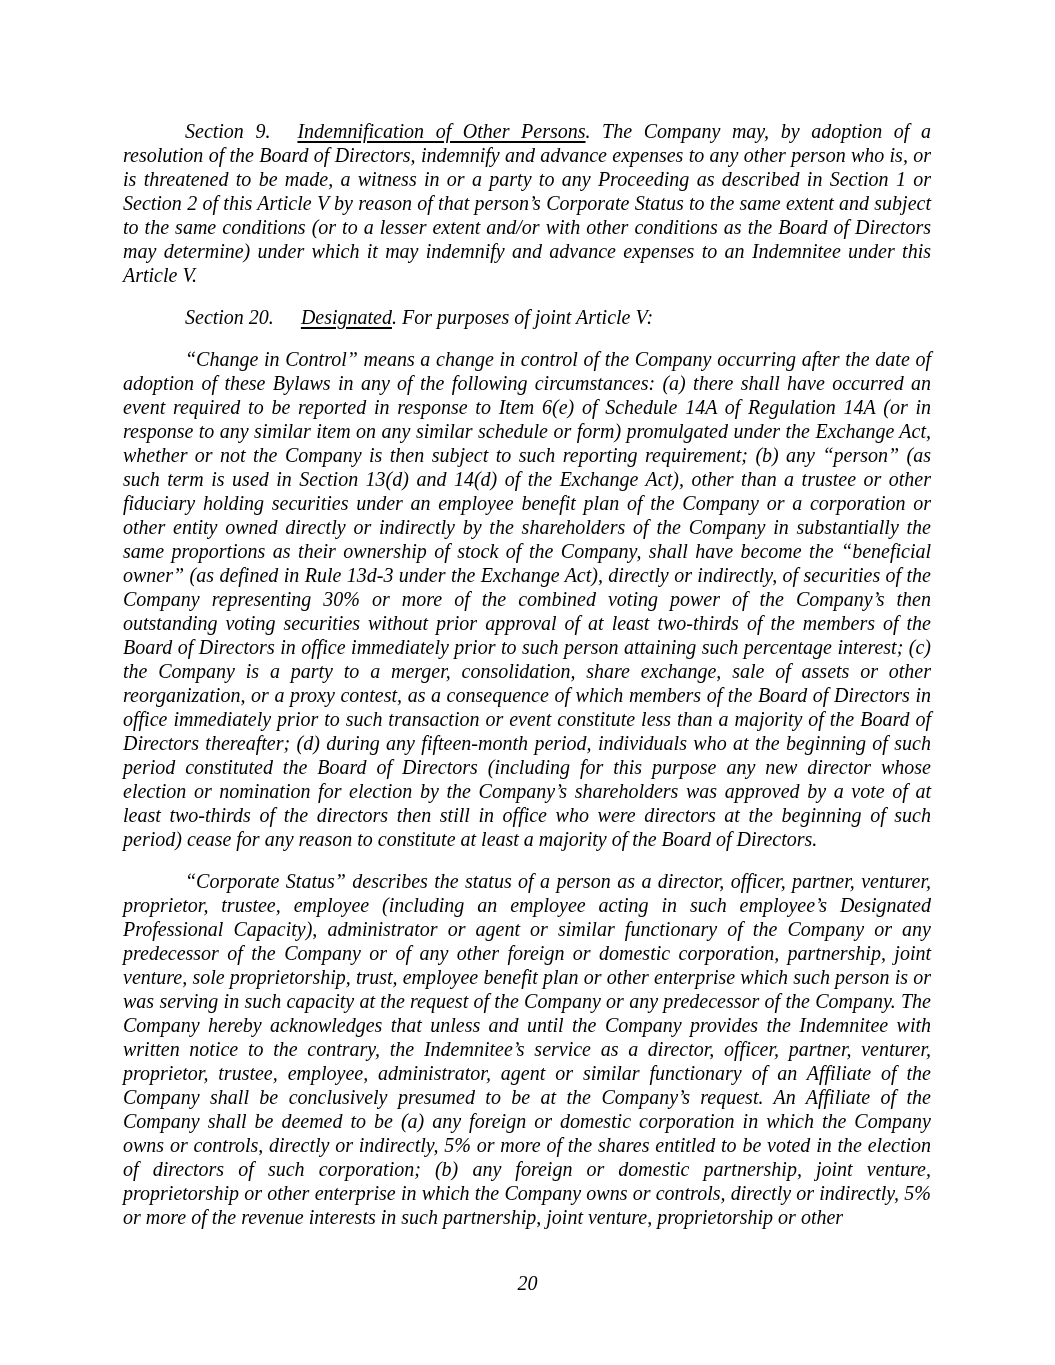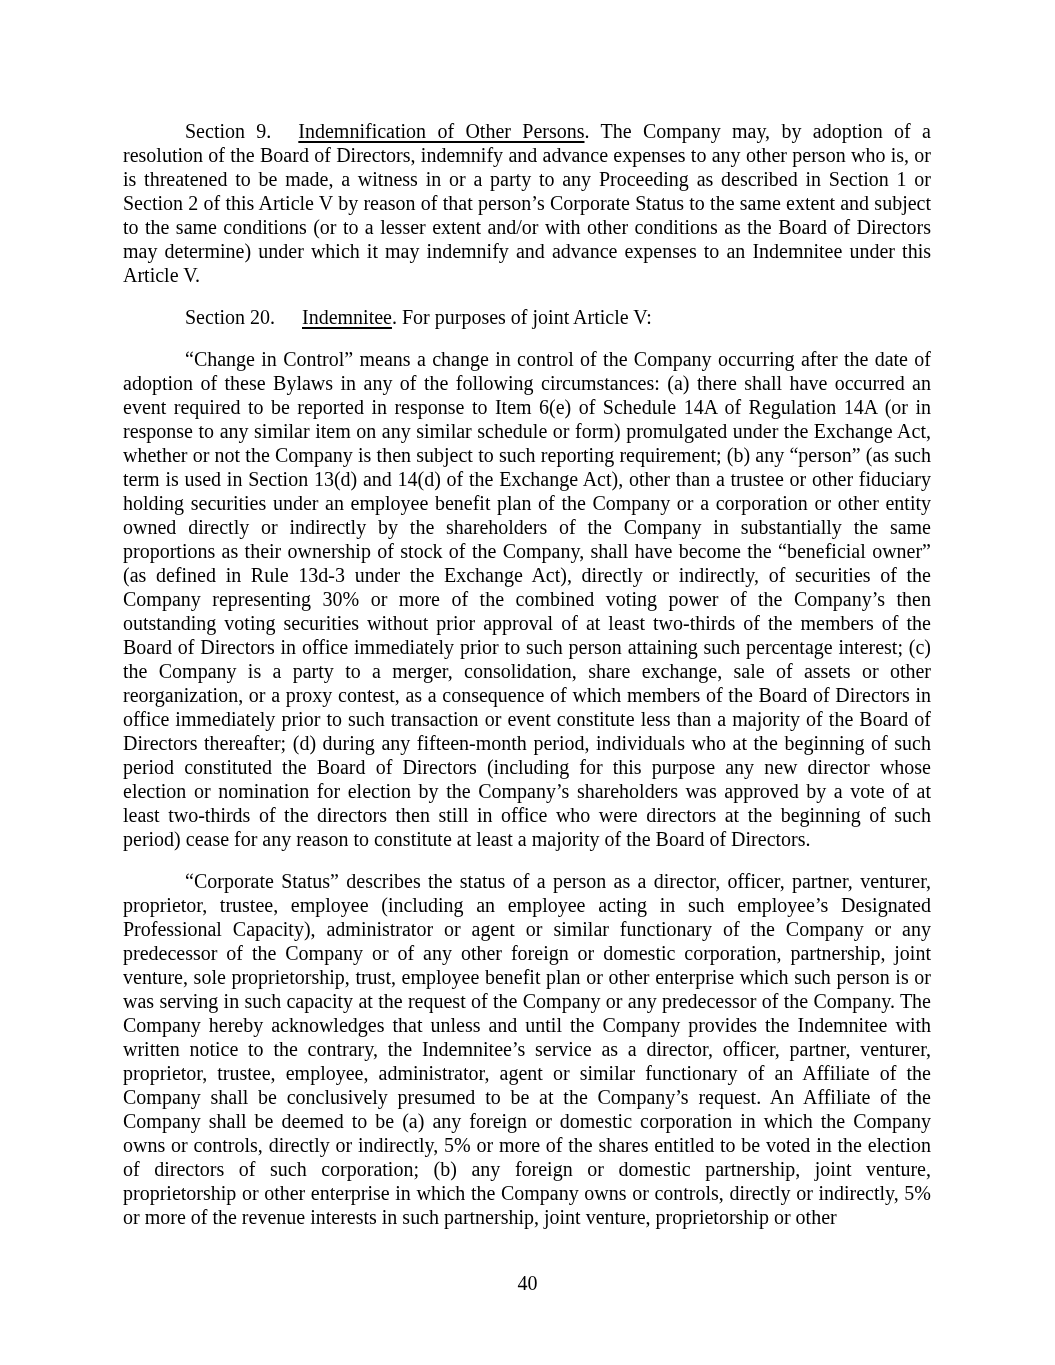--- a/index.html
+++ b/index.html
@@ -1,15 +1,15 @@
 <!DOCTYPE html>
 <html><head>
 <meta charset="utf-8">
 <style>
-  * { box-sizing: border-box; }
+  * { box-sizing: border-box; font-style: italic; }
   html, body {
     margin: 0;
     padding: 0;
     background: #ffffff;
   }
   .page {
     position: relative;
     width: 1055px;
     height: 1365px;
     background: #ffffff;
@@ -42,21 +42,21 @@
     text-indent: 0;
   }
 </style>
 </head>
 <body>
 
 <div class="page">
 
   <p class="para"><span>Section 9.</span><span class="tab"></span><span class="sec-heading">Indemnification of Other Persons</span><span>. The Company may, by adoption of a resolution of the Board of Directors, indemnify and advance expenses to any other person who is, or is threatened to be made, a witness in or a party to any Proceeding as described in Section 1 or Section 2 of this Article V by reason of that person’s Corporate Status to the same extent and subject to the same conditions (or to a lesser extent and/or with other conditions as the Board of Directors may determine) under which it may indemnify and advance expenses to an Indemnitee under this Article V.</span></p>
 
-  <p class="para"><span>Section 20.</span><span class="tab"></span><span class="sec-heading">Indemnitee</span><span>. For purposes of joint Article V:</span></p>
+  <p class="para"><span>Section 20.</span><span class="tab"></span><span class="sec-heading">Designated</span><span>. For purposes of joint Article V:</span></p>
 
   <p class="para">“Change in Control” means a change in control of the Company occurring after the date of adoption of these Bylaws in any of the following circumstances: (a) there shall have occurred an event required to be reported in response to Item 6(e) of Schedule 14A of Regulation 14A (or in response to any similar item on any similar schedule or form) promulgated under the Exchange Act, whether or not the Company is then subject to such reporting requirement; (b) any “person” (as such term is used in Section 13(d) and 14(d) of the Exchange Act), other than a trustee or other fiduciary holding securities under an employee benefit plan of the Company or a corporation or other entity owned directly or indirectly by the shareholders of the Company in substantially the same proportions as their ownership of stock of the Company, shall have become the “beneficial owner” (as defined in Rule 13d-3 under the Exchange Act), directly or indirectly, of securities of the Company representing 30% or more of the combined voting power of the Company’s then outstanding voting securities without prior approval of at least two-thirds of the members of the Board of Directors in office immediately prior to such person attaining such percentage interest; (c) the Company is a party to a merger, consolidation, share exchange, sale of assets or other reorganization, or a proxy contest, as a consequence of which members of the Board of Directors in office immediately prior to such transaction or event constitute less than a majority of the Board of Directors thereafter; (d) during any fifteen-month period, individuals who at the beginning of such period constituted the Board of Directors (including for this purpose any new director whose election or nomination for election by the Company’s shareholders was approved by a vote of at least two-thirds of the directors then still in office who were directors at the beginning of such period) cease for any reason to constitute at least a majority of the Board of Directors.</p>
 
   <p class="para">“Corporate Status” describes the status of a person as a director, officer, partner, venturer, proprietor, trustee, employee (including an employee acting in such employee’s Designated Professional Capacity), administrator or agent or similar functionary of the Company or any predecessor of the Company or of any other foreign or domestic corporation, partnership, joint venture, sole proprietorship, trust, employee benefit plan or other enterprise which such person is or was serving in such capacity at the request of the Company or any predecessor of the Company. The Company hereby acknowledges that unless and until the Company provides the Indemnitee with written notice to the contrary, the Indemnitee’s service as a director, officer, partner, venturer, proprietor, trustee, employee, administrator, agent or similar functionary of an Affiliate of the Company shall be conclusively presumed to be at the Company’s request. An Affiliate of the Company shall be deemed to be (a) any foreign or domestic corporation in which the Company owns or controls, directly or indirectly, 5% or more of the shares entitled to be voted in the election of directors of such corporation; (b) any foreign or domestic partnership, joint venture, proprietorship or other enterprise in which the Company owns or controls, directly or indirectly, 5% or more of the revenue interests in such partnership, joint venture, proprietorship or other</p>
 
-  <div class="page-number">40</div>
+  <div class="page-number">20</div>
 
 </div>
 
 </body></html>

